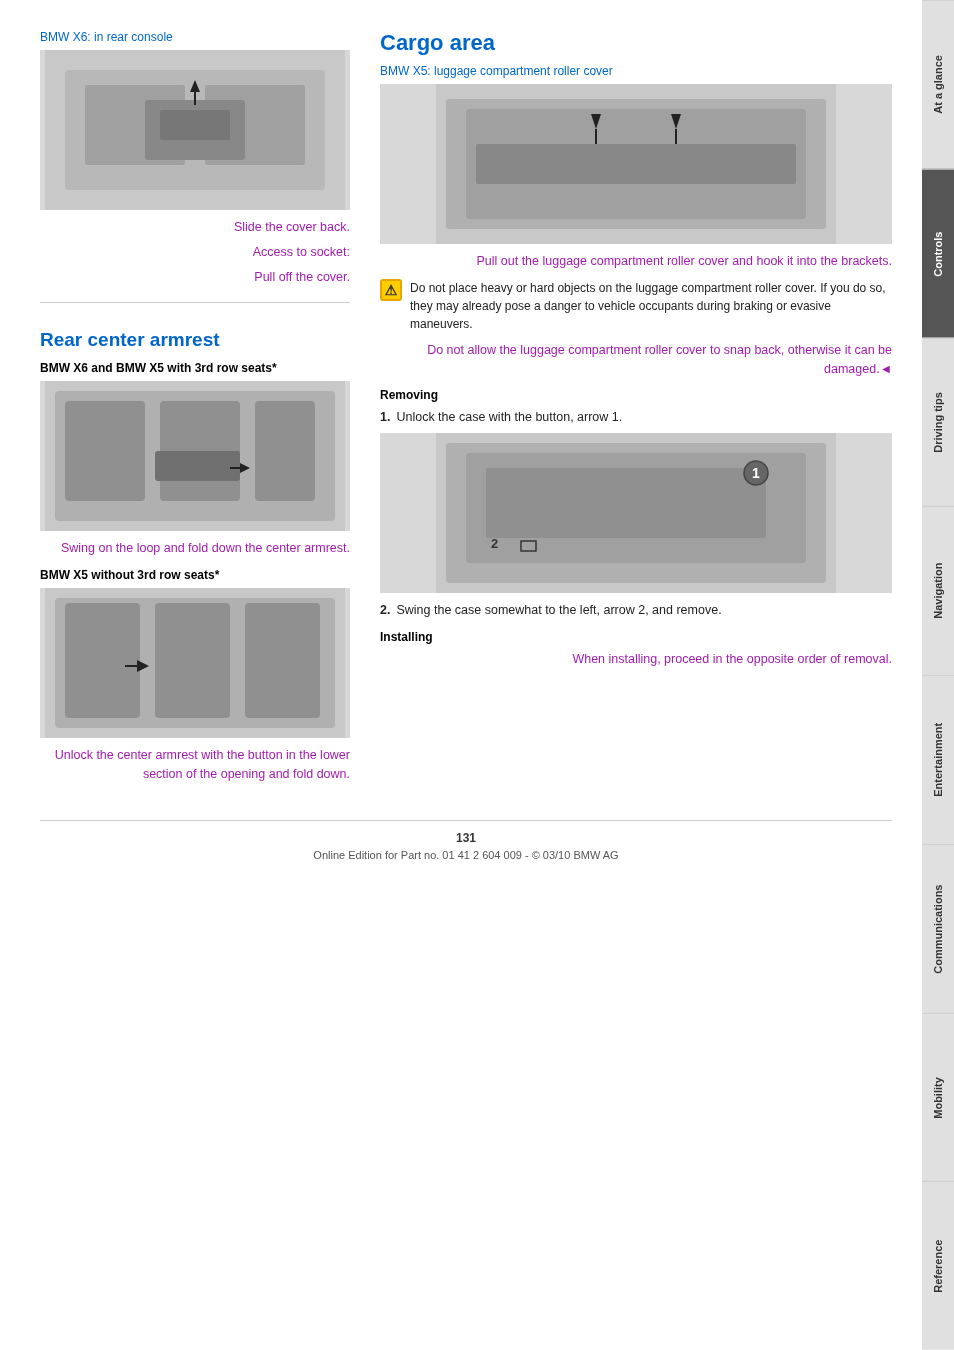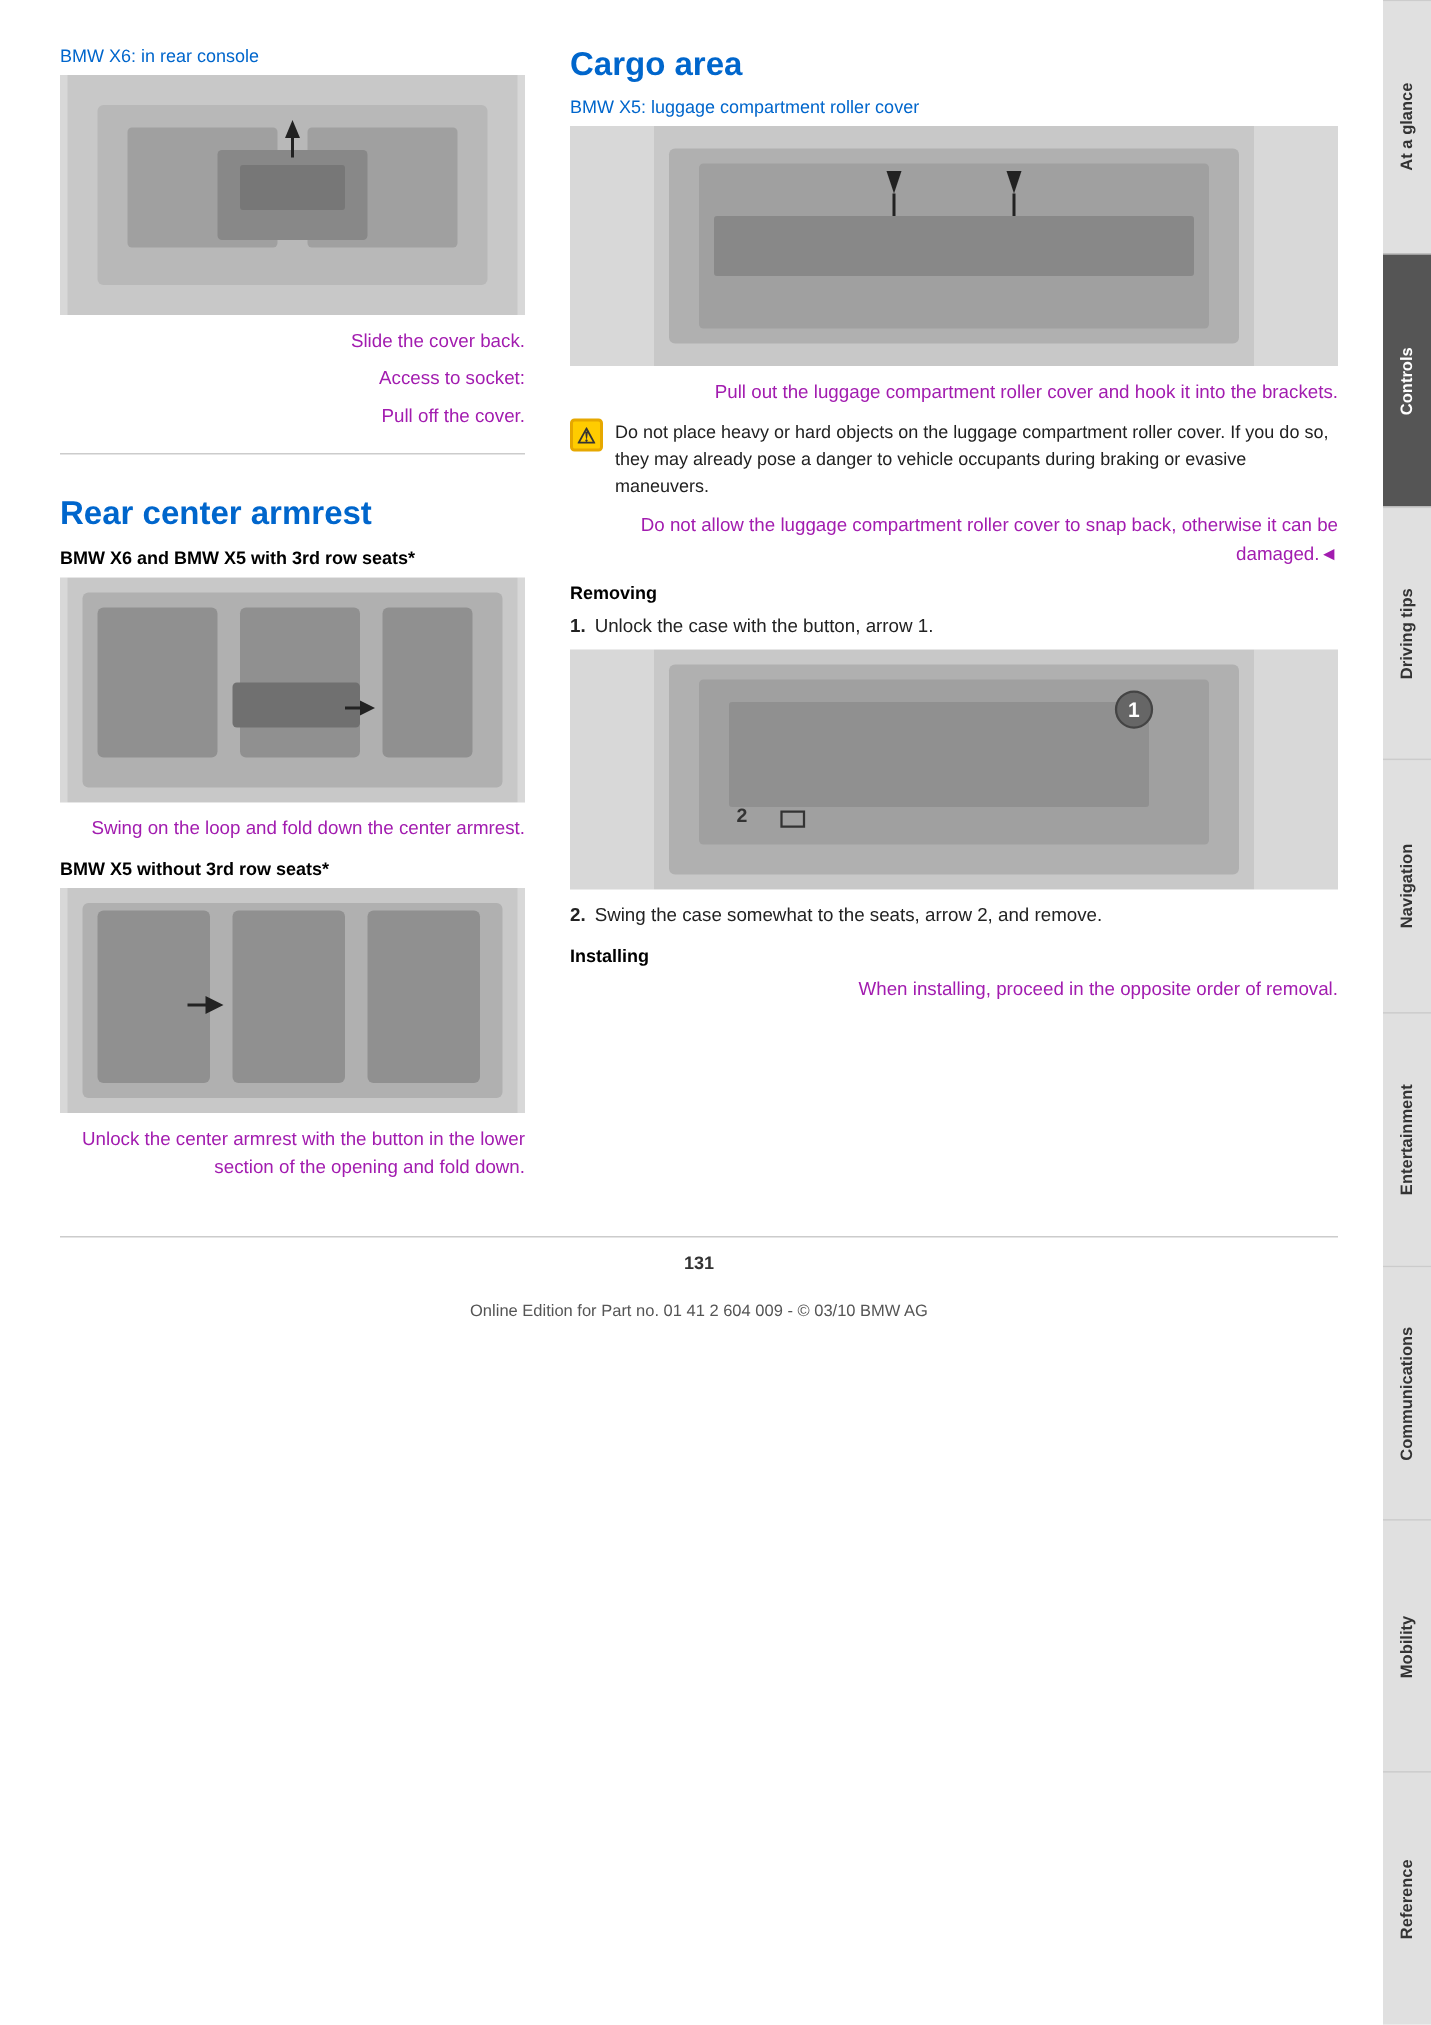--- a/index.html
+++ b/index.html
@@ -77,21 +77,21 @@
     
     .section-label {
       color: #0066cc;
       font-size: 12px;
       font-weight: normal;
       margin-bottom: 6px;
     }
 
     .section-heading {
       color: #0066cc;
-      font-size: 22px;
+      font-size: 19px;
       font-weight: bold;
       margin-bottom: 8px;
       margin-top: 26px;
     }
 
     .sub-heading {
       color: #000000;
       font-size: 12px;
       font-weight: bold;
       margin-bottom: 6px;
@@ -180,21 +180,21 @@
       border-top: 1px solid #ccc;
       font-size: 11px;
       color: #555;
     }
 
     .page-number {
       font-size: 12px;
       font-weight: bold;
       color: #333;
       text-align: center;
-      margin-bottom: 19px;
+      margin-bottom: 4px;
     }
 
     
     hr.section-divider {
       border: none;
       border-top: 1px solid #ccc;
       margin: 16px 0;
     }
   </style>
 </head>
@@ -356,21 +356,21 @@
               <text x="316" y="45" font-size="14" fill="white" font-weight="bold">1</text>
 
               <text x="55" y="115" font-size="13" fill="#333" font-weight="bold">2</text>
               <polygon points="85,108 100,108 100,118 85,118" fill="none" stroke="#333" stroke-width="1.5"></polygon>
             </svg>
           </div>
 
           <ul class="num-list">
             <li>
               <span class="num">2.</span>
-              <span>Swing the case somewhat to the seats, arrow 2, and remove.</span>
+              <span>Swing the case somewhat to the left, arrow 2, and remove.</span>
             </li>
           </ul>
         </div>
 
         <div>
           <div class="sub-heading">Installing</div>
           <p class="body-text">When installing, proceed in the opposite order of removal.</p>
         </div>
 
       </div>

